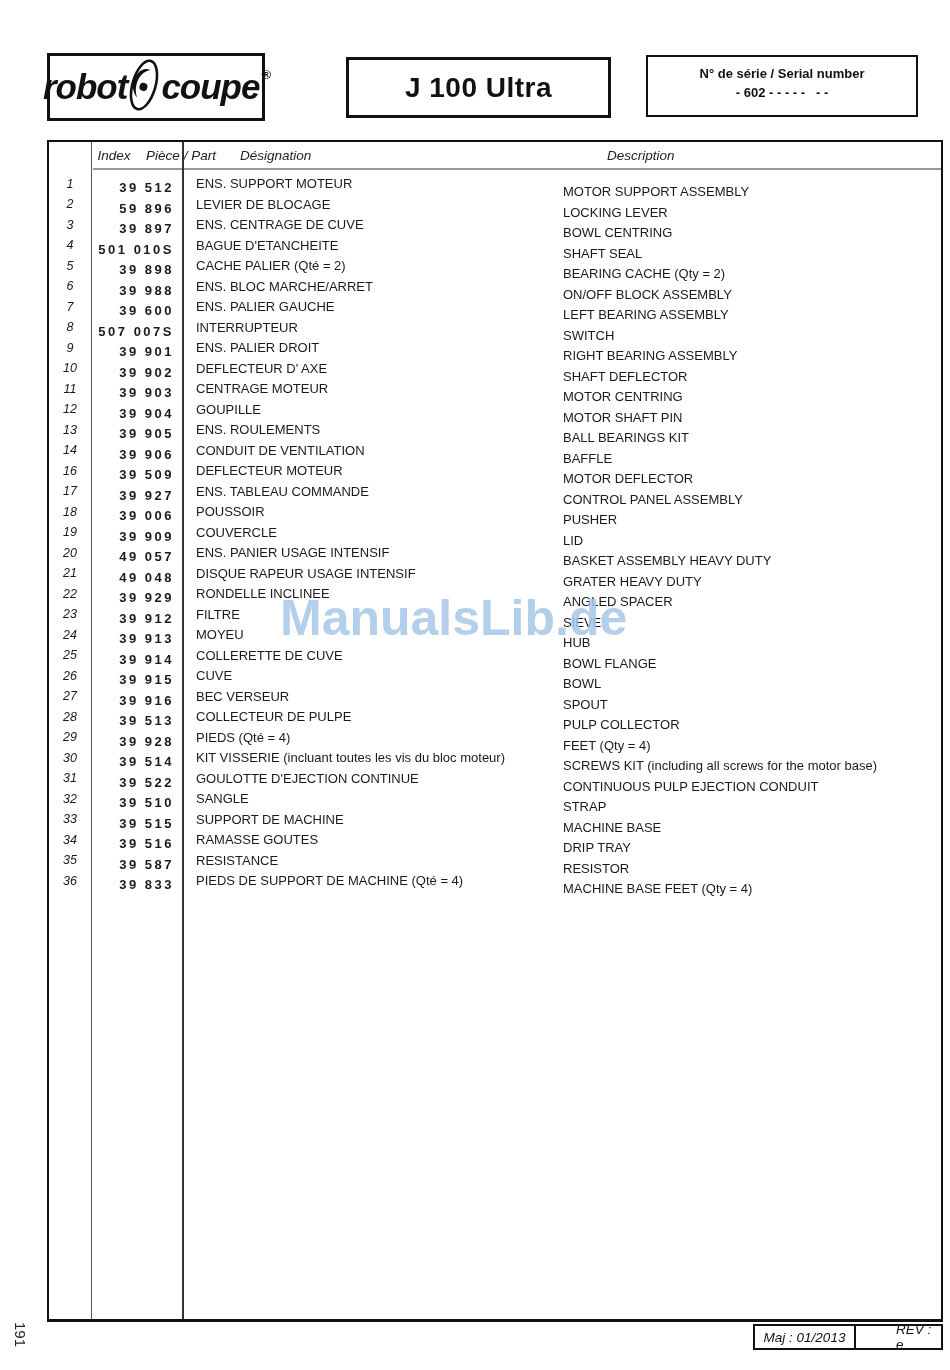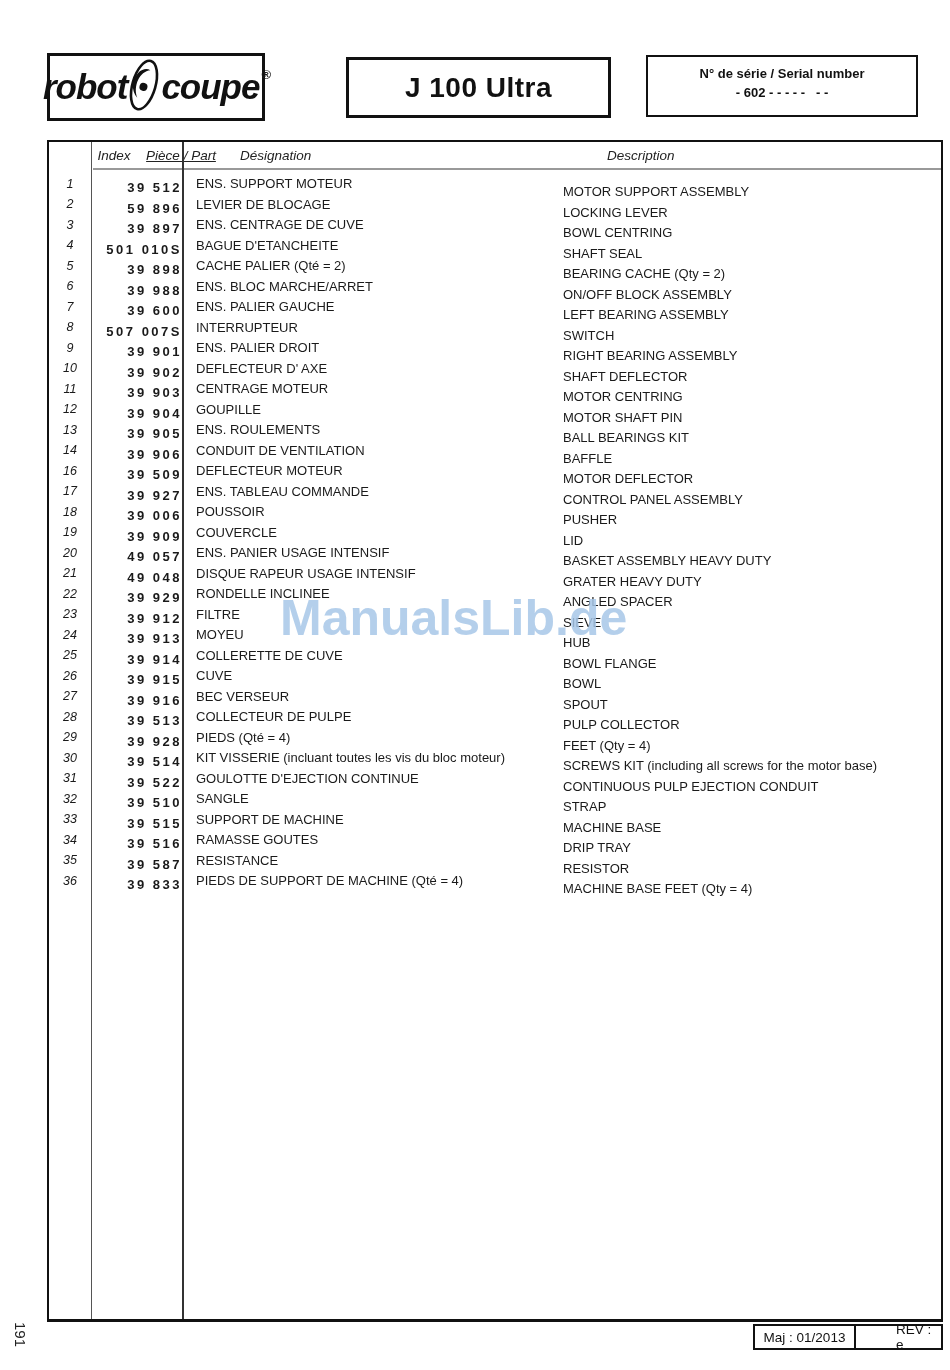--- a/index.html
+++ b/index.html
@@ -59,49 +59,49 @@
     border-bottom-width: 3px;
   }
   .cols { display: grid; grid-template-columns: 42px 92px 378px 1fr; }
   .thead {
     height: 28px;
     border-bottom: 2px solid #999;
     align-items: center;
     font-style: italic; font-size: 13.5px; color: #222; margin-left: 44px;
   }
   .thead .c-index { text-align: center; }
-  .thead .c-part { text-align: center; text-decoration: underline; }
+  .thead .c-part { text-align: center; }
   .thead .c-desig { padding-left: 13px; }
   .thead .c-desc { padding-left: 2px; }
 
   .tbody { padding-top: 2px; }
   .trow { height: 20.5px; align-items: center; font-size: 13px; }
   .trow .c-index { text-align: center; font-style: italic; font-size: 12.5px; }
-  .trow .c-part  { text-align: right; padding-right: 1px; font-weight: bold; letter-spacing: 2.5px; font-size: 13px; margin-top: 8px; }
+  .trow .c-part  { text-align: right; padding-right: 9px; font-weight: bold; letter-spacing: 2.5px; font-size: 13px; margin-top: 8px; }
   .trow .c-desig { padding-left: 13px; white-space: nowrap; overflow: hidden; }
   .trow .c-desc  { padding-left: 2px; white-space: nowrap; overflow: hidden; margin-top: 16px; }
 
   .vline { position: absolute; top: 0; bottom: 0; background: #555; }
   .vline-index { left: 42px; width: 1px; }
   .vline-part  { left: 133px; width: 2px; background: #333; }
 
   
   .watermark {
     position: absolute; left: 280px; top: 589px;
     font-size: 50px; font-weight: bold;
     letter-spacing: 0px;
     z-index: 5;
     pointer-events: none;
   }
 
   
   .rev-strip {
     position: absolute; left: 753px; top: 1324px;
     display: flex; height: 26px;
-    font-size: 13.5px; color: #111;
+    font-size: 13.5px; color: #111; font-style: italic;
   }
   .rev-cell {
     border: 2px solid #111;
     display: flex; align-items: center; justify-content: center;
   }
   .rev-cell.maj { width: 102px; border-right-width: 1px; }
   .rev-cell.rev { width: 88px; border-left-width: 1px; padding-left: 40px; }
 
   
   .page-number {

